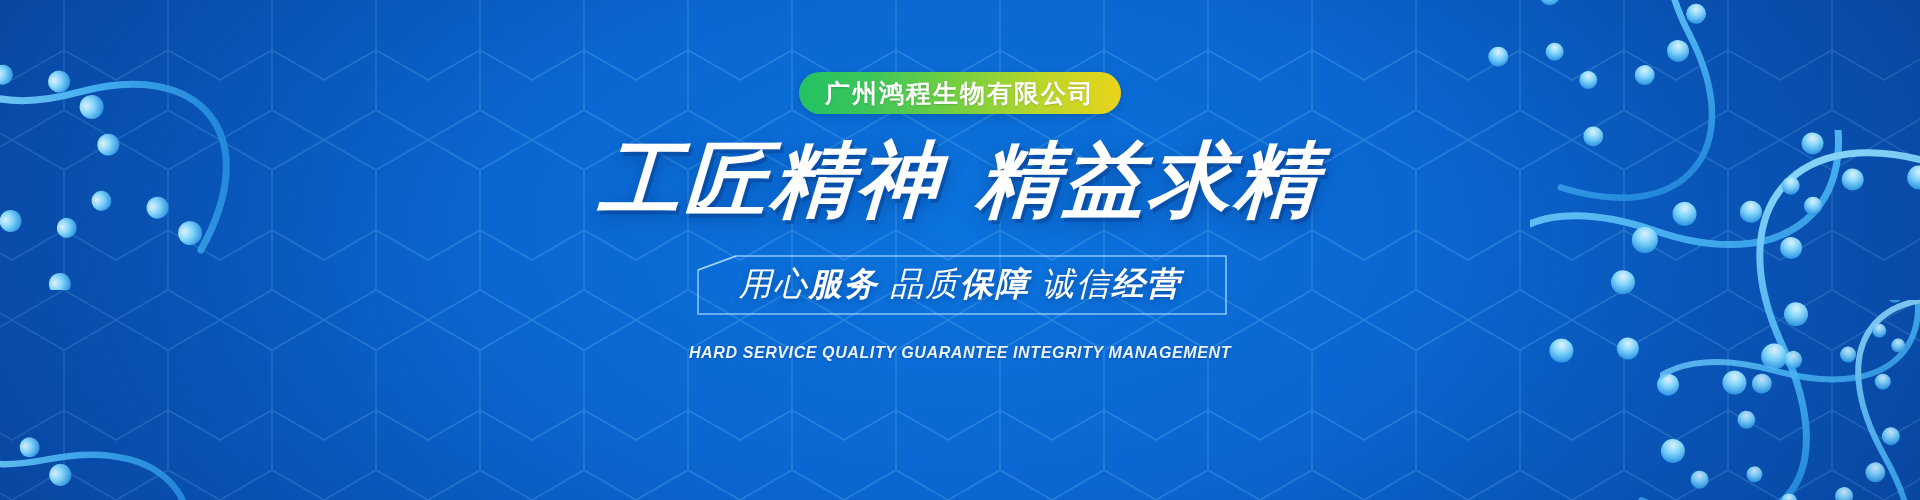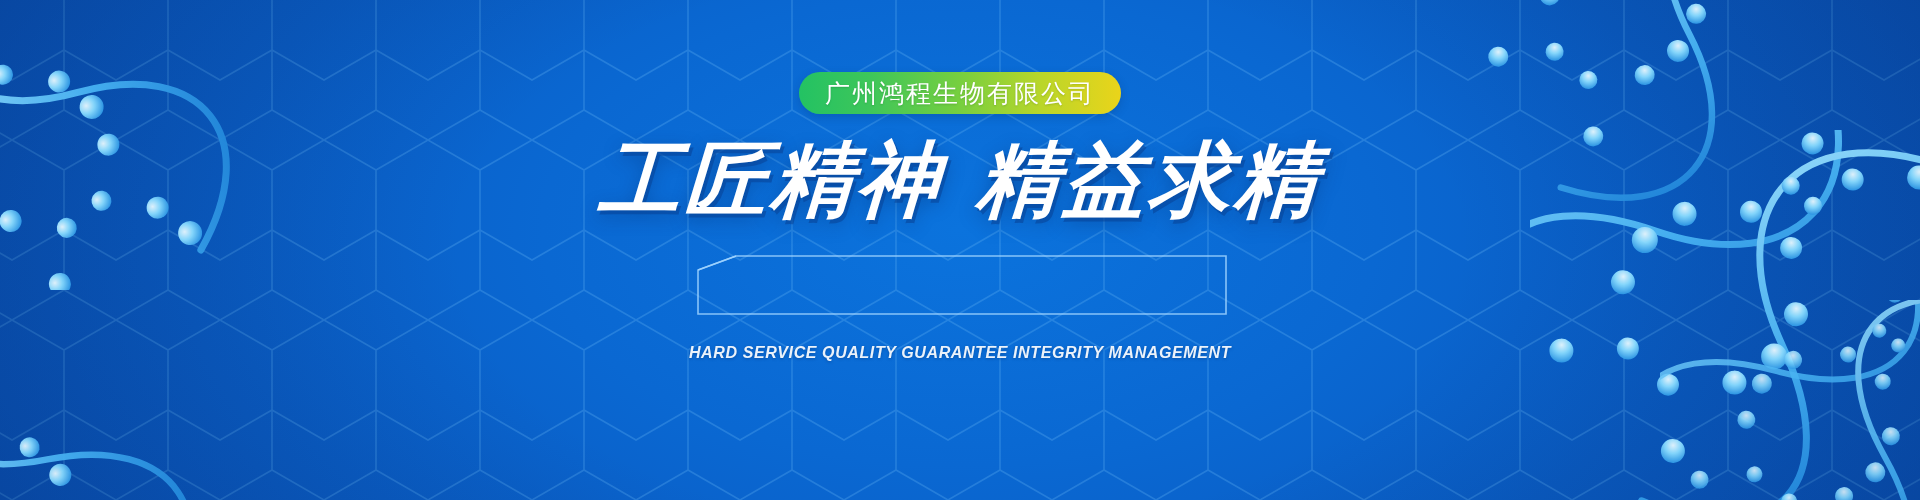--- a/index.html
+++ b/index.html
@@ -65,21 +65,21 @@
   .badge {
     display: inline-flex;
     align-items: center;
     justify-content: center;
     height: 42px;
     padding: 0 26px;
     border-radius: 21px;
     background: linear-gradient(90deg, #23c263 0%, #3ec65a 22%, #77cf3f 50%, #b9d62a 75%, #ead41a 100%);
     color: #ffffff;
     font-size: 25px;
-    font-weight: 400;
+    font-weight: 700;
     letter-spacing: 2px;
     white-space: nowrap;
     text-shadow: 0 1px 2px rgba(0,60,20,.20);
     box-shadow: 0 3px 10px rgba(0,40,90,.22);
   }
 
   
   .headline {
     margin-top: 24px;
     color: #ffffff;
@@ -379,18 +379,21 @@
 
     <div class="headline">
       <span>工匠精神</span><span class="gap"></span><span>精益求精</span>
     </div>
 
     <div class="bracket-wrap">
       <svg viewBox="0 0 540 66" preserveAspectRatio="none" xmlns="http://www.w3.org/2000/svg">
         <path d="M46 4 L536 4 L536 62 L8 62 L8 18 Z" fill="none" stroke="#9fd4ff" stroke-width="1.6" stroke-opacity="0.85"></path>
         <path d="M8 18 L46 4" fill="none" stroke="#9fd4ff" stroke-width="1.6" stroke-opacity="0.85"></path>
       </svg>
+      <div class="subtitle">
+        <span class="light">用心</span><span>服务</span>&nbsp;<span class="light">品质</span><span>保障</span>&nbsp;<span class="light">诚信</span><span>经营</span>
+      </div>
     </div>
 
     <div class="tagline">HARD SERVICE QUALITY GUARANTEE INTEGRITY MANAGEMENT</div>
 
   </div>
 </div>
 
 </body></html>

